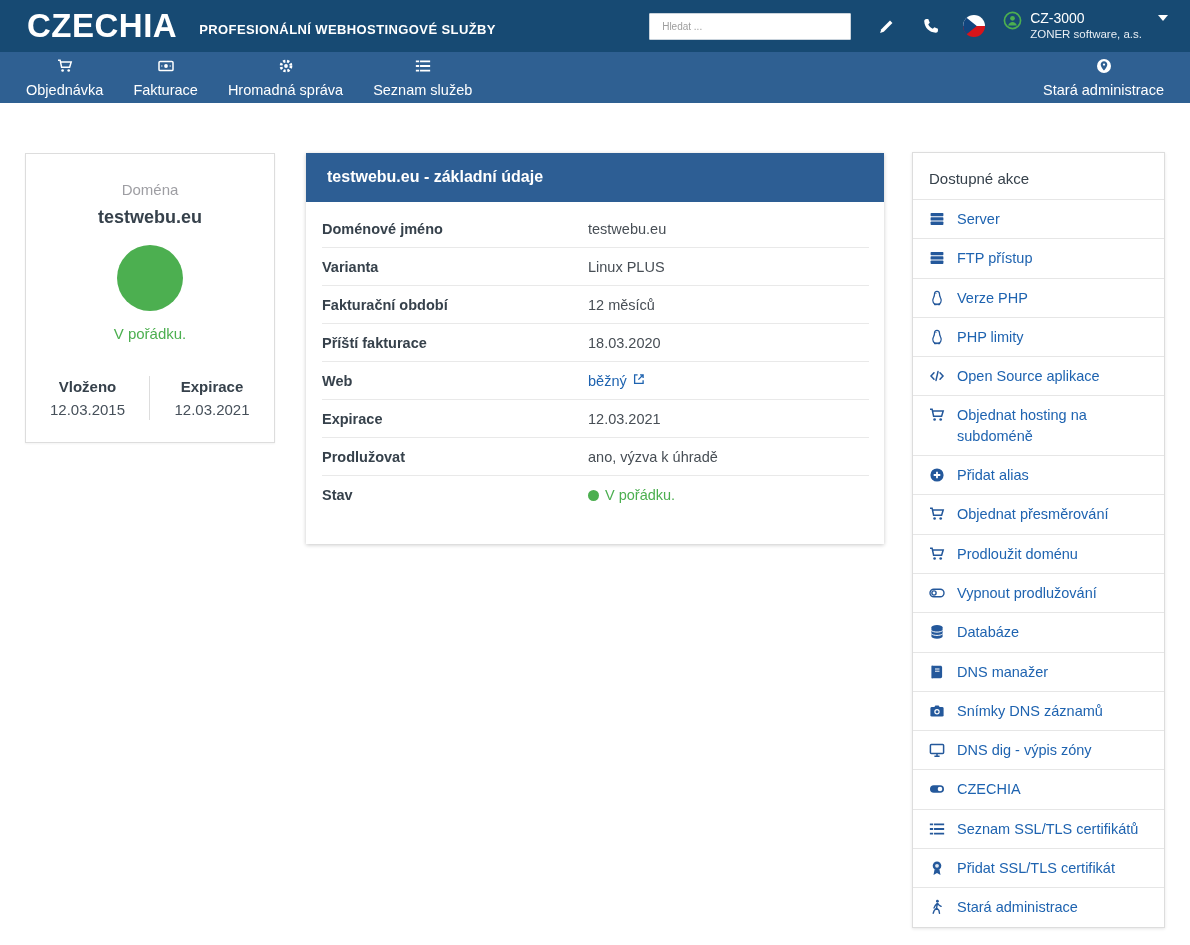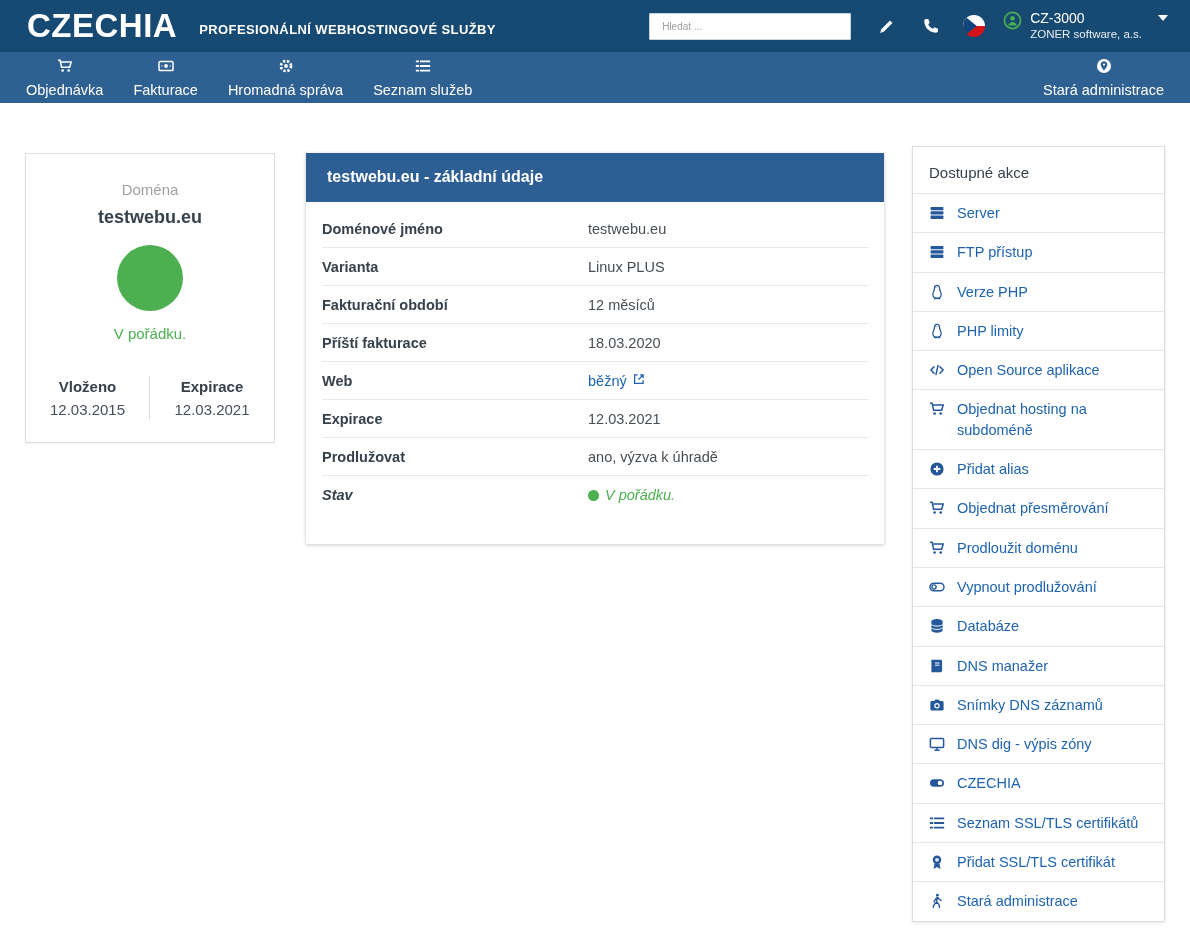--- a/index.html
+++ b/index.html
@@ -55,30 +55,30 @@
   .date-value { font-size:15px; color:#46505a; margin-top:6px; }
 
   
   .details-panel { position:absolute; left:306px; top:153px; width:578px; background:#fff;
     box-shadow:0 1px 4px rgba(0,0,0,.22); }
   .panel-header { background:#2D5E94; color:#fff; font-size:16px; font-weight:bold;
     padding:15px 21px 16px; }
   .panel-body { padding:8px 0 30px; }
   .detail-row { display:flex; align-items:center; margin:0 15px 0 16px; padding:10px 0;
     border-bottom:1px solid #e9e9e9; min-height:38px; }
-  .detail-row:last-child { border-bottom:none;font-style:italic; }
+  .detail-row:last-child { border-bottom:none; }
   .detail-label { flex:0 0 266px; font-size:14.5px; font-weight:bold; color:#36414B; }
   .detail-value { flex:1; font-size:14.5px; color:#474e55; display:flex; align-items:center; gap:6px; }
   .detail-value a { color:#1E63B0; text-decoration:none; display:inline-flex; align-items:center; gap:5px; }
   .detail-value a svg { width:14px; height:14px; }
   .status-dot { width:11px; height:11px; border-radius:50%; background:#4caf50; display:inline-block; }
   .status-text { color:#4caf50; }
 
   
-  .actions-panel { position:absolute; left:912px; top:146px; width:253px; background:#fff;
+  .actions-panel { position:absolute; left:912px; top:152px; width:253px; background:#fff;
     border:1px solid #ddd; box-shadow:0 1px 3px rgba(0,0,0,.10); }
   .actions-title { font-size:15px; color:#36414B; padding:17px 16px 12px; }
   .action-item { display:flex; align-items:flex-start; gap:11px; padding:9px 14px 9px 16px;
     border-top:1px solid #e6e6e6; font-size:14.5px; color:#1E63B0; text-decoration:none;
     line-height:1.4; cursor:pointer; }
   .action-item .icn { flex:0 0 17px; margin-top:2px; display:inline-flex; color:#24589B; }
   .action-item .icn svg { width:16px; height:16px; }
 </style>
 </head>
 <body>

